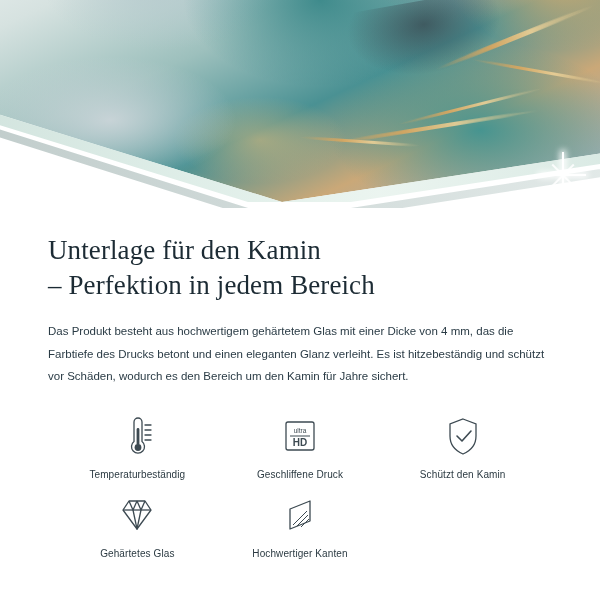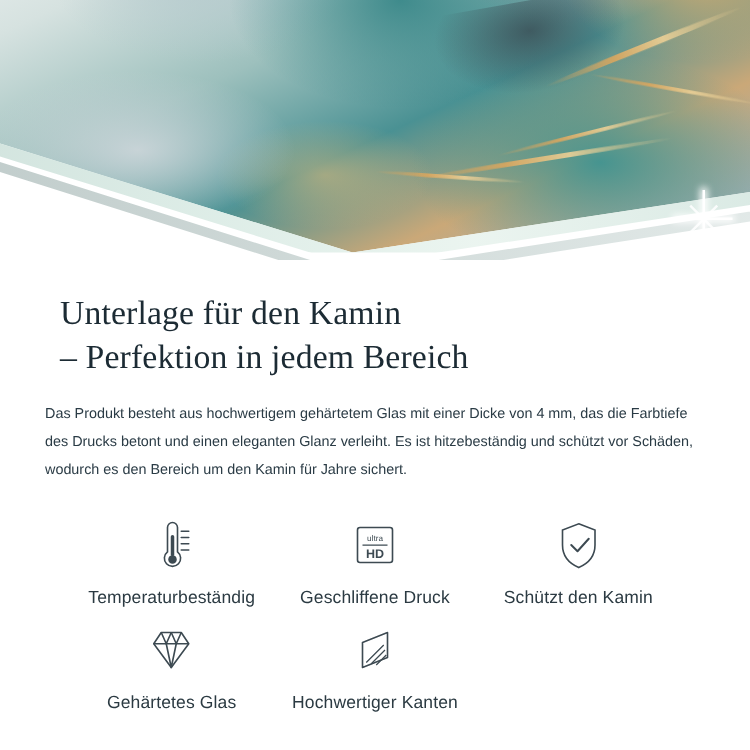--- a/index.html
+++ b/index.html
@@ -128,21 +128,21 @@
     color: #1c2b34;
     margin: 0 0 18px 0;
     font-weight: 400;
     letter-spacing: 0.1px;
   }
   .headline .line { display: block; margin-left: 12px; }
   .body-text {
     font-size: 11.5px;
     line-height: 1.95;
     color: #2a3b45;
-    margin: 0;
+    margin: 12px;
     max-width: 520px;
   }
 
   
   .features {
     margin-top: 26px;
     display: grid;
     grid-template-columns: repeat(3, 1fr);
     row-gap: 12px;
     padding: 0 20px;
@@ -157,21 +157,21 @@
   .feature-icon {
     width: 54px;
     height: 48px;
     display: flex;
     align-items: center;
     justify-content: center;
     margin-bottom: 8px;
     text-align: center;
   }
   .feature-label {
-    font-size: 14px;
+    font-size: 10px;
     color: #2b3a42;
     letter-spacing: 0.1px;
   }
   svg { display: block; }
 </style>
 </head>
 <body>
 
 <div class="page">
 

